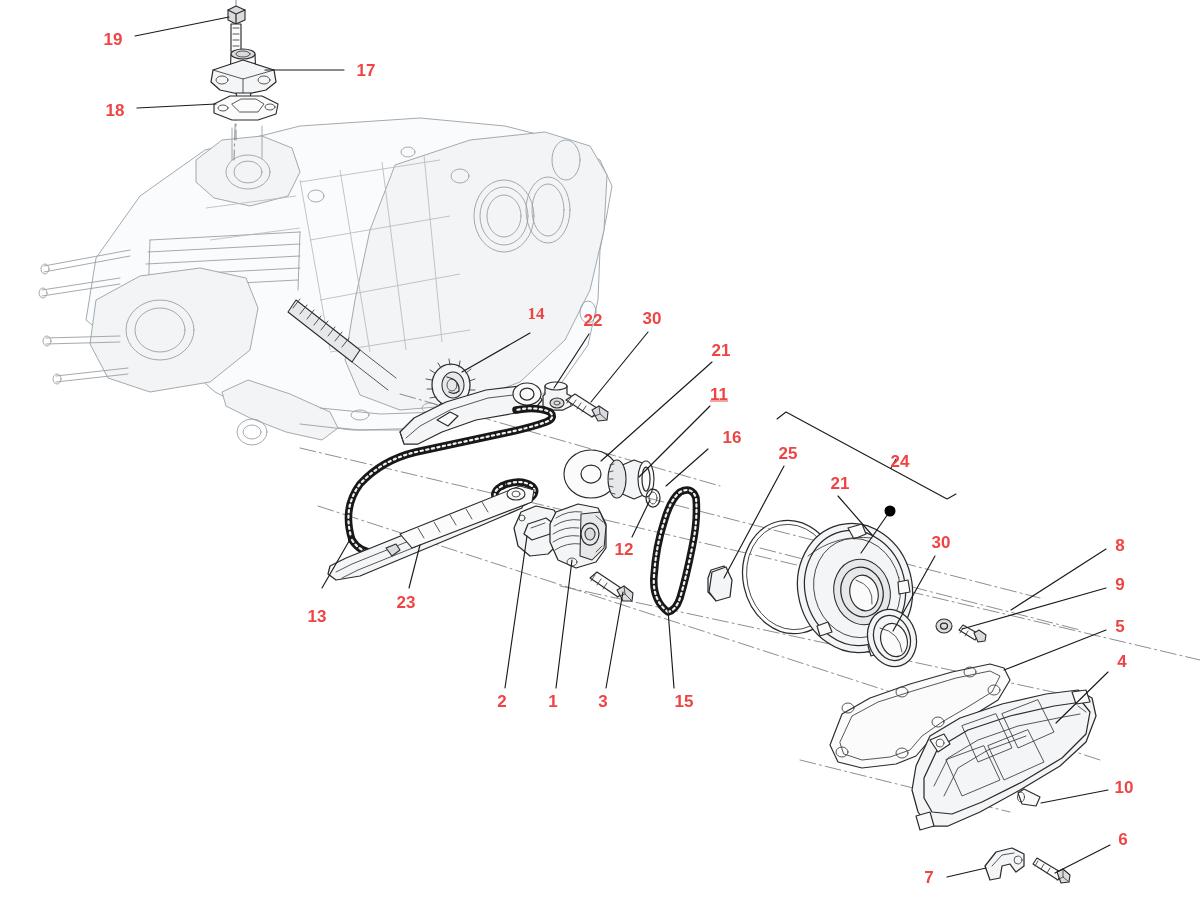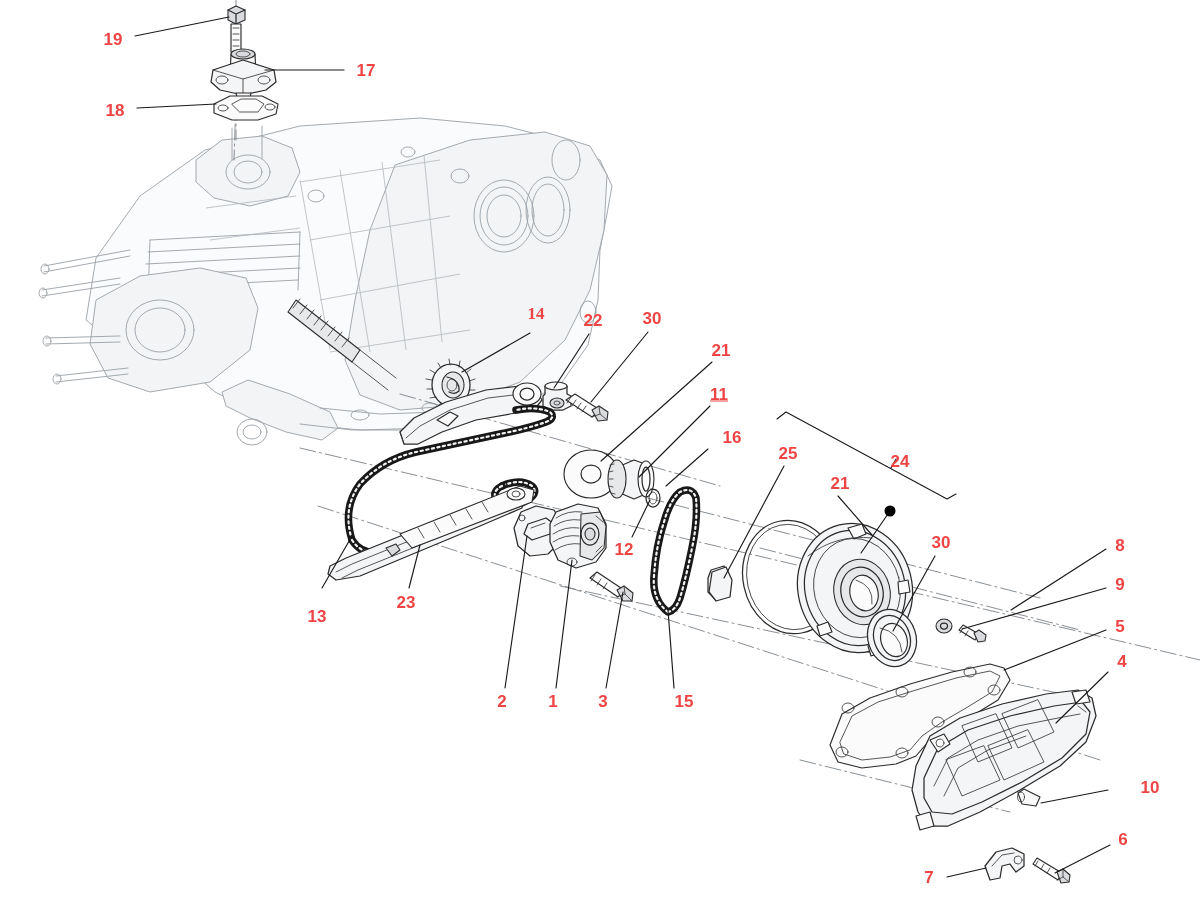--- a/index.html
+++ b/index.html
@@ -509,18 +509,18 @@
       <div class="callout-num" style="left: 1120px; top: 545px;">8</div>
       <div class="callout-num" style="left: 1120px; top: 584px;">9</div>
       <div class="callout-num" style="left: 1120px; top: 626px;">5</div>
       <div class="callout-num" style="left: 1122px; top: 661px;">4</div>
       <div class="callout-num" style="left: 317px; top: 616px; text-align: center;">13</div>
       <div class="callout-num" style="left: 406px; top: 602px;">23</div>
       <div class="callout-num" style="left: 502px; top: 701px;">2</div>
       <div class="callout-num" style="left: 553px; top: 701px;">1</div>
       <div class="callout-num" style="left: 603px; top: 701px;">3</div>
       <div class="callout-num" style="left: 672px; top: 701px; margin-left: 12px;">15</div>
-      <div class="callout-num" style="left: 1150px; top: 787px;">10</div>
+      <div class="callout-num" style="left: 1124px; top: 787px;">10</div>
       <div class="callout-num" style="left: 1123px; top: 839px;">6</div>
       <div class="callout-num" style="left: 929px; top: 877px;">7</div>
     </div>
 
 </div>
 
 </body></html>

